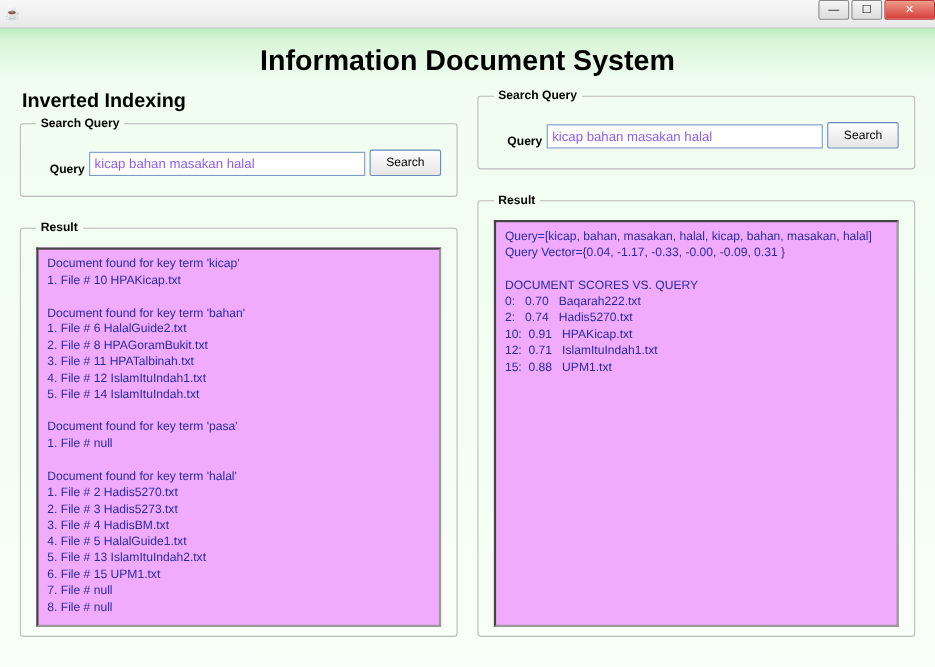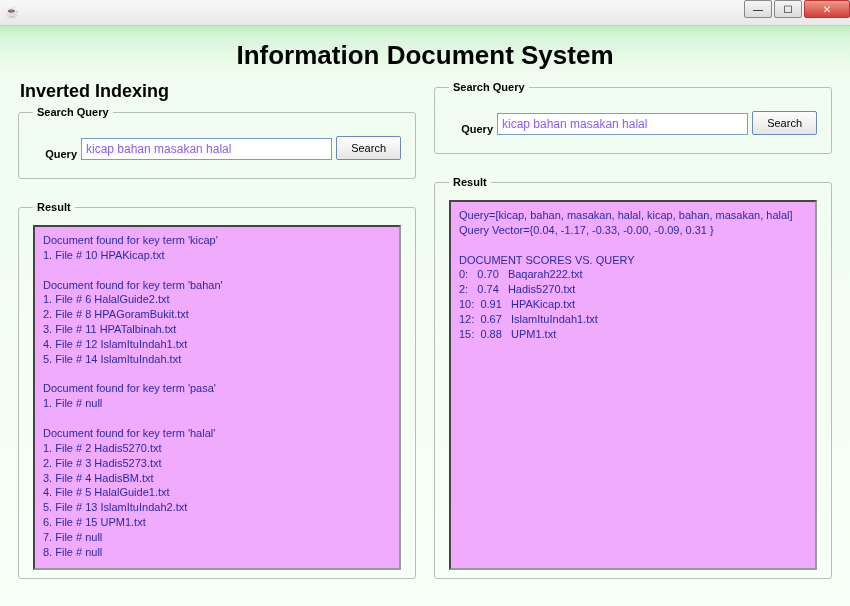--- a/index.html
+++ b/index.html
@@ -196,18 +196,18 @@
     </fieldset>
     <fieldset class="result-fs">
       <legend>Result</legend>
       <div class="result-box">Query=[kicap, bahan, masakan, halal, kicap, bahan, masakan, halal]
 Query Vector={0.04, -1.17, -0.33, -0.00, -0.09, 0.31 }
 
 DOCUMENT SCORES VS. QUERY
 0:   0.70   Baqarah222.txt
 2:   0.74   Hadis5270.txt
 10:  0.91   HPAKicap.txt
-12:  0.67   IslamItuIndah1.txt
+12:  0.71   IslamItuIndah1.txt
 15:  0.88   UPM1.txt</div>
     </fieldset>
   </div>
 
 </div>
 
 </body></html>

